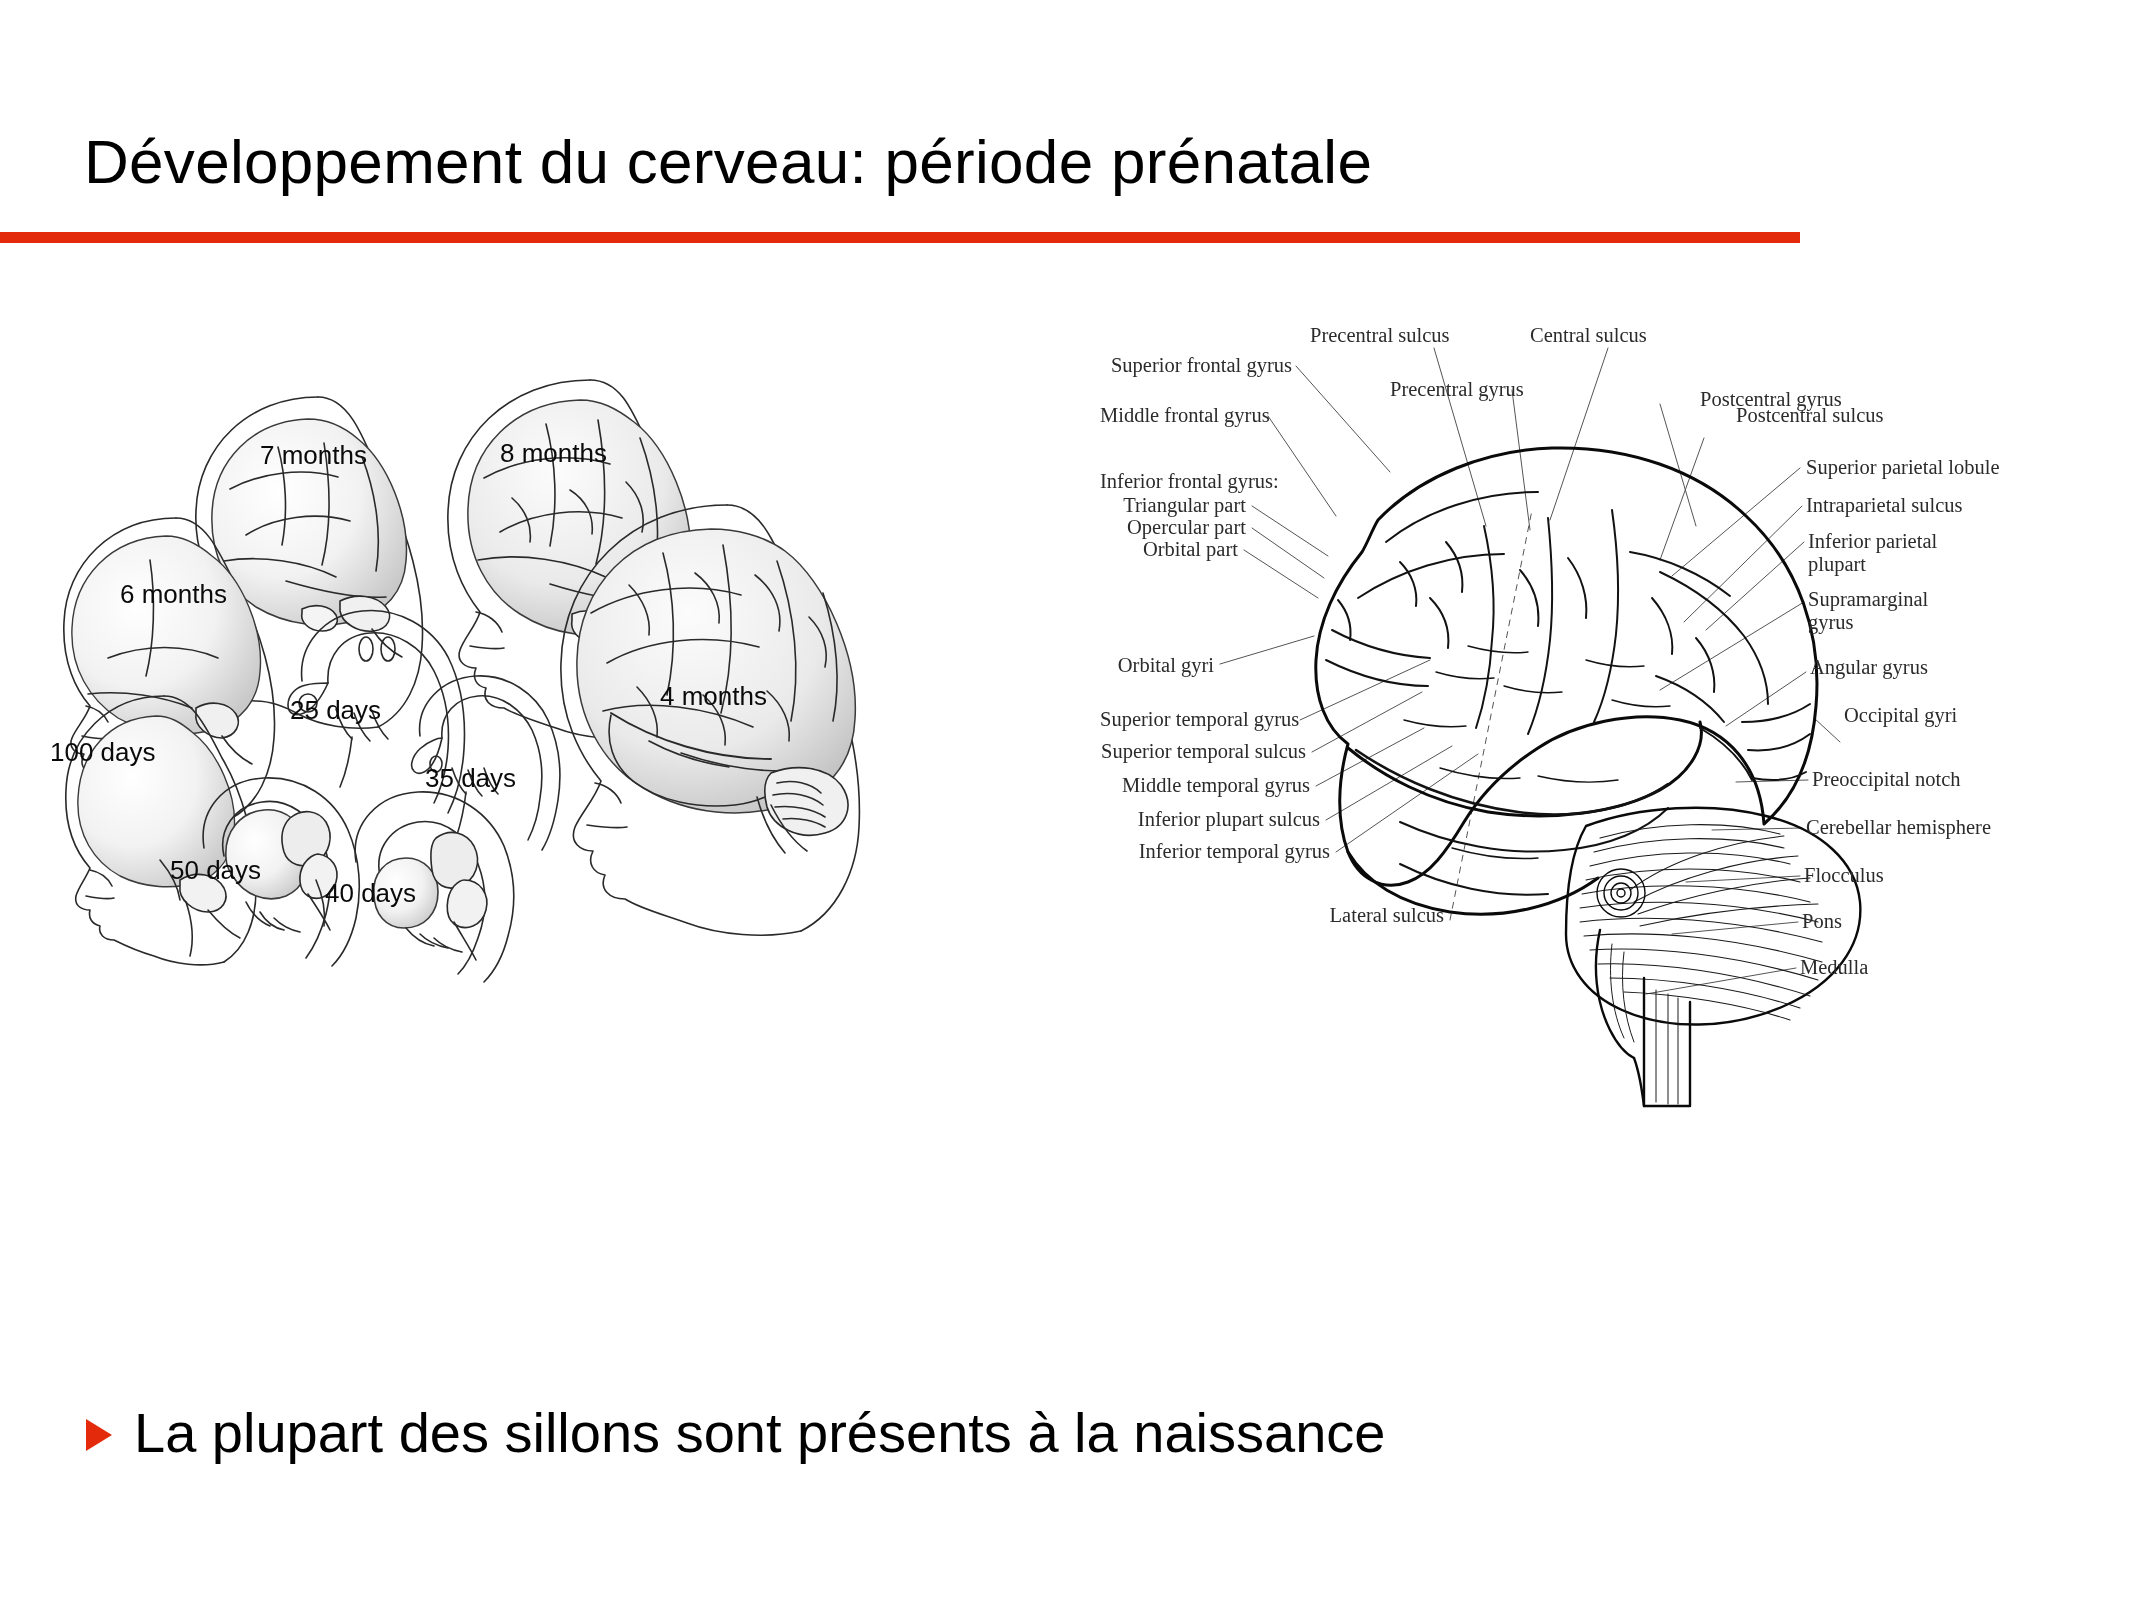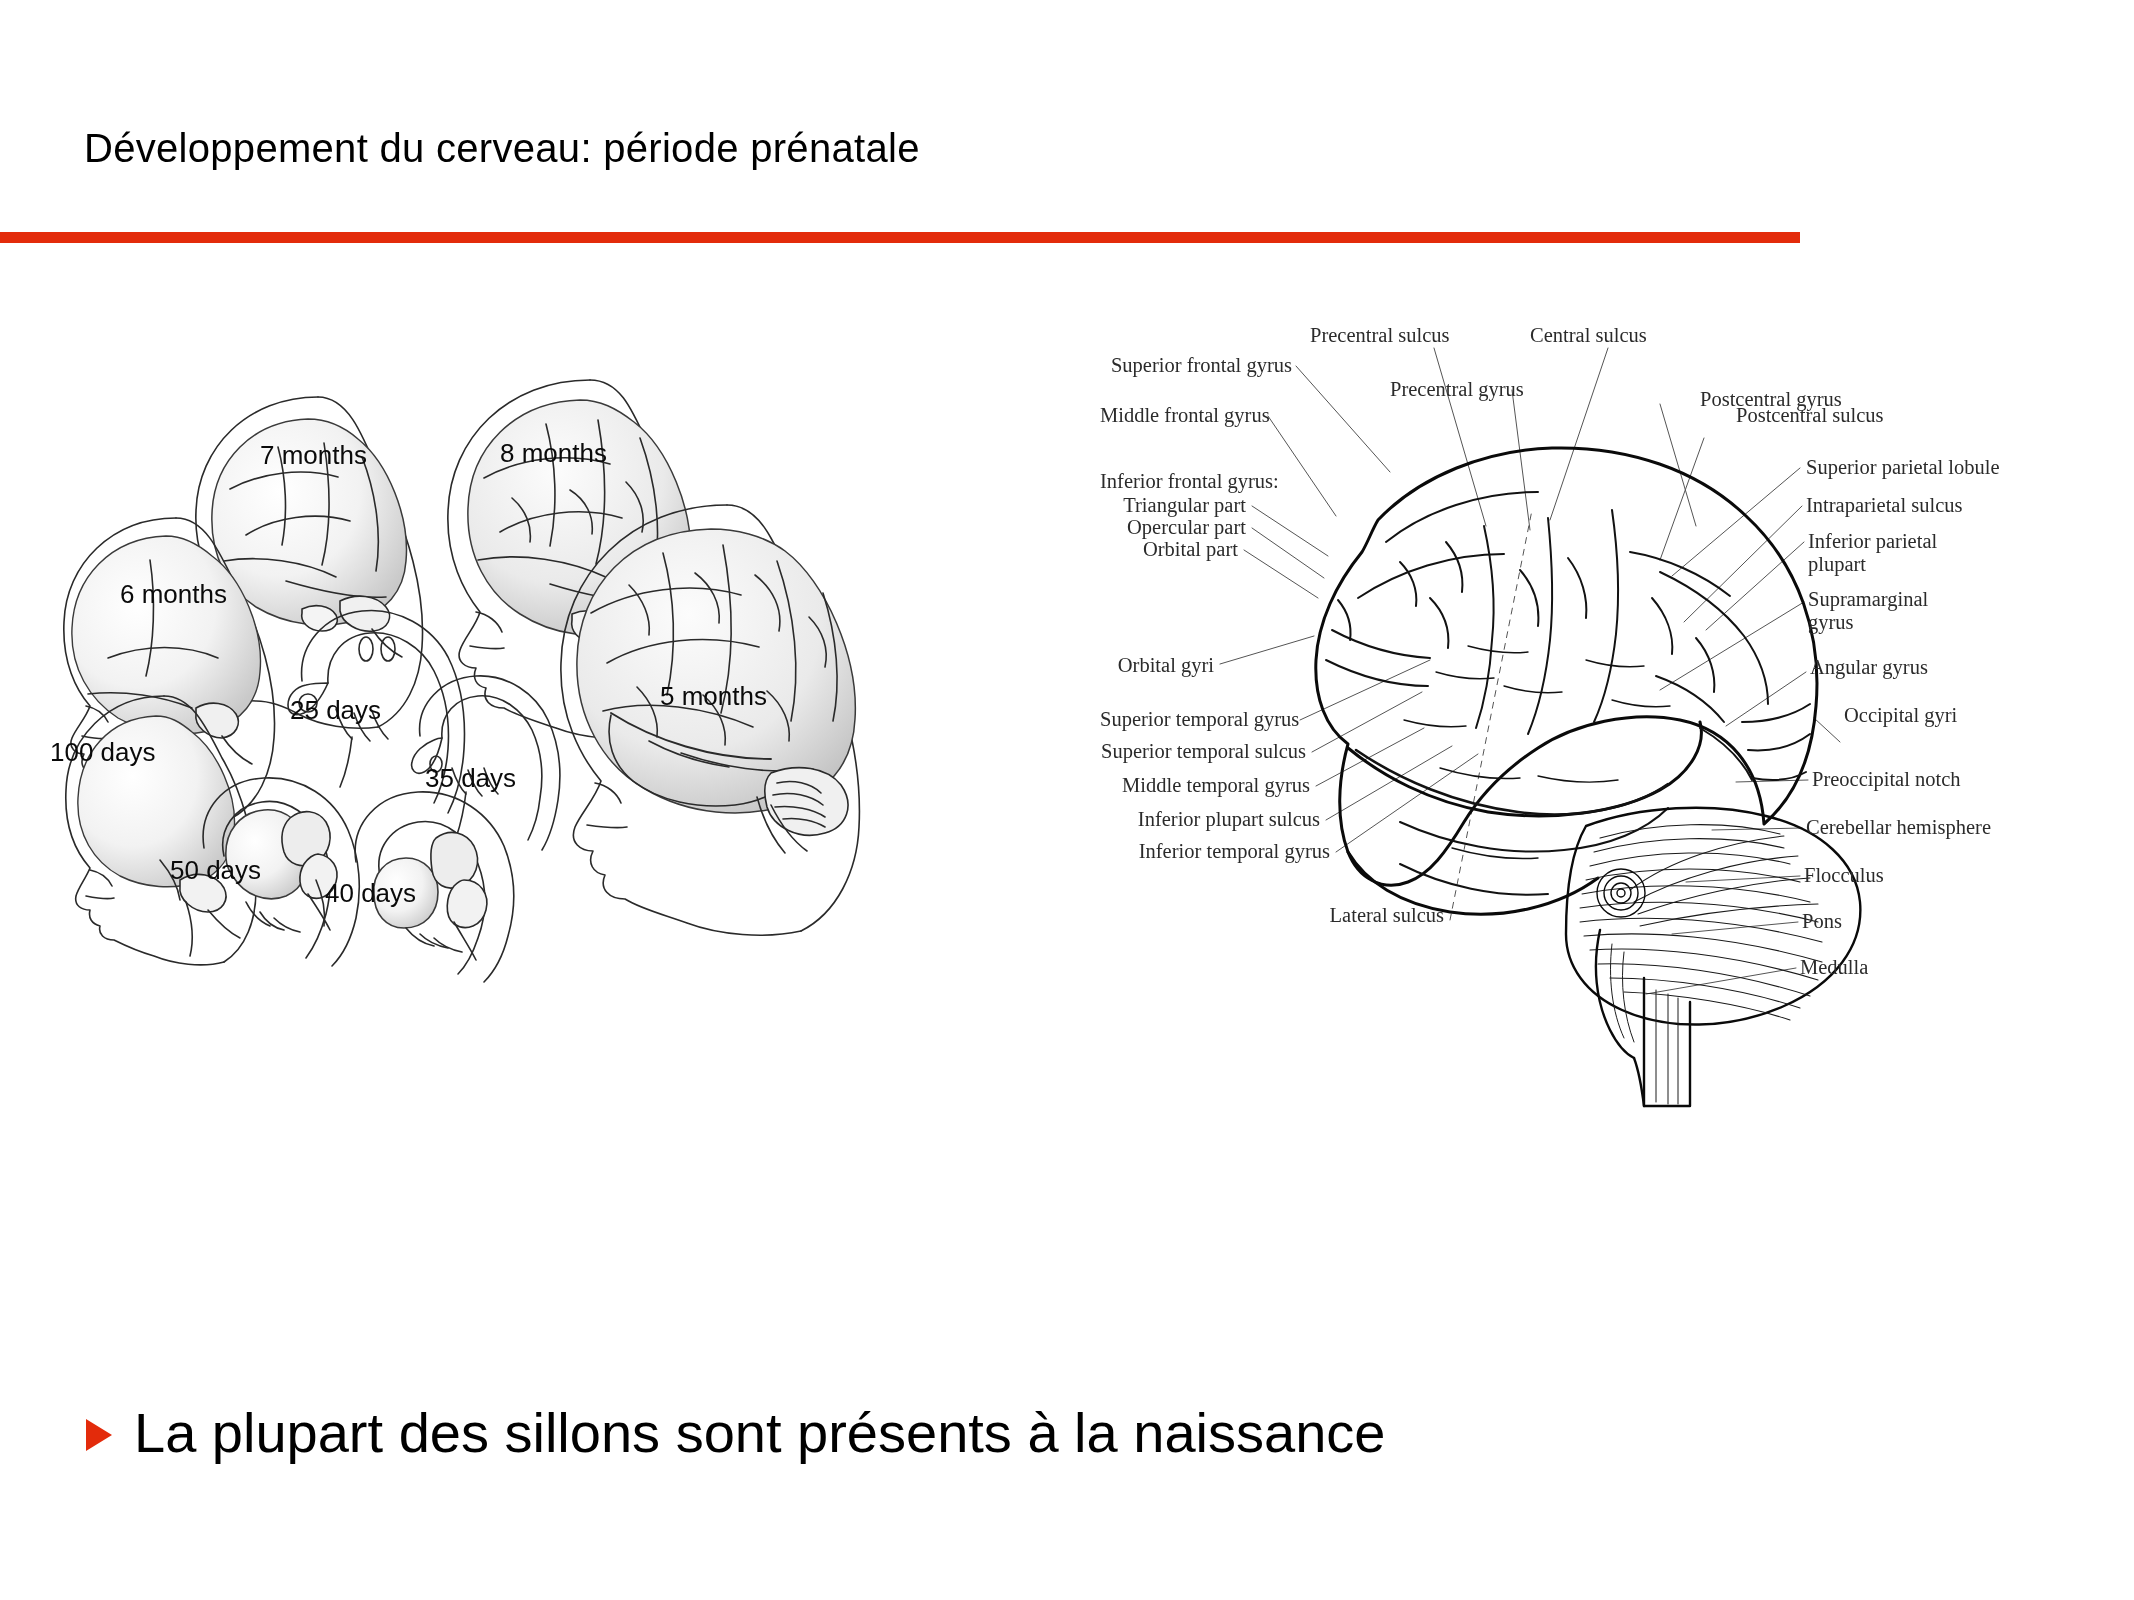--- a/index.html
+++ b/index.html
@@ -13,21 +13,21 @@
     position: relative;
     overflow: hidden;
     font-family: "Liberation Sans", sans-serif;
   }
 
   
   #slide-title {
     position: absolute;
     left: 84px;
     top: 126px;
-    font-size: 40px;
+    font-size: 62px;
     font-weight: 300;
     letter-spacing: 0.3px;
     color: #000000;
     white-space: nowrap;
     font-family: "Liberation Sans", sans-serif;
   }
   #title-rule {
     position: absolute;
     left: 0px;
     top: 232px;
@@ -347,21 +347,21 @@
   </svg>
 
   <div class="dev-label" style="left:250px; top:395px;">25 days</div>
   <div class="dev-label" style="left:385px; top:463px;">35 days</div>
   <div class="dev-label" style="left:285px; top:558px;margin-top:20px;">40 days</div>
   <div class="dev-label" style="left:130px; top:555px;">50 days</div>
   <div class="dev-label" style="left:10px;  top:437px;">100 days</div>
   <div class="dev-label" style="left:80px;  top:279px;">6 months</div>
   <div class="dev-label" style="left:220px; top:140px;text-align:right;">7 months</div>
   <div class="dev-label" style="left:460px; top:138px;">8 months</div>
-  <div class="dev-label" style="left:620px; top:381px;">5 months</div>
+  <div class="dev-label" style="left:620px; top:381px;">4 months</div>
 </div>
 
 <div id="brain-figure">
 
   <svg width="1020" height="930" viewBox="0 0 1020 930">
     <g fill="none" stroke="#111111" stroke-linecap="round" stroke-linejoin="round">
 
       <g stroke="#555" stroke-width="1">
 
         <path d="M334 18 L 386 196"></path>

